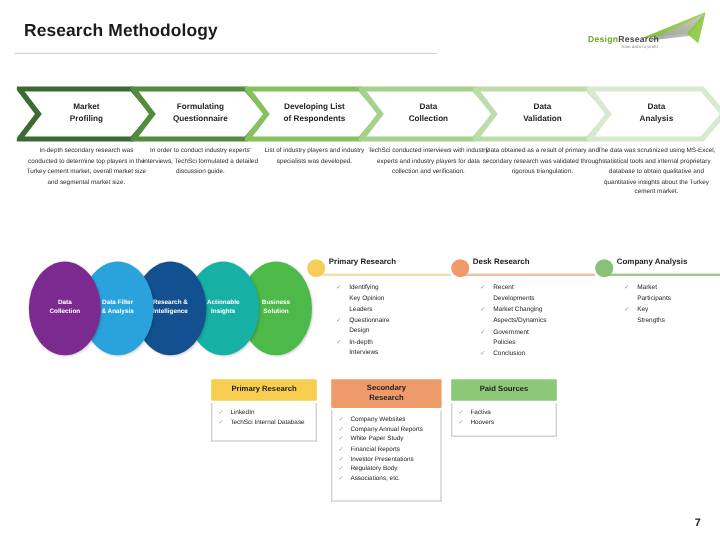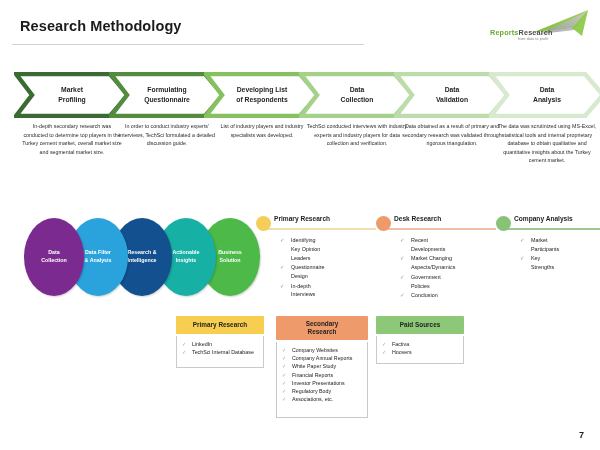--- a/index.html
+++ b/index.html
@@ -133,21 +133,21 @@
           </linearGradient>
           <linearGradient id="lg2" x1="0" y1="1" x2="1" y2="0">
             <stop offset="0%" stop-color="#9a9a9a"></stop>
             <stop offset="100%" stop-color="#cfcfcf"></stop>
           </linearGradient>
         </defs>
         <path d="M46 24 L100 2 L84 20 Z" fill="url(#lg1)"></path>
         <path d="M52 26 L100 3 L86 22 Z" fill="url(#lg2)" opacity="0.85"></path>
         <path d="M84 20 L100 2 L94 28 Z" fill="#8cc63f" opacity=".9"></path>
       </svg>
-      <div class="logo-text"><span class="logo-tech">Reports</span><span class="logo-research">Research</span></div>
+      <div class="logo-text"><span class="logo-tech">Design</span><span class="logo-research">Research</span></div>
       <div class="logo-tag">from data to profit</div>
     </div>
   </div>
 
   <div class="process">
       <div class="chev" style="left: 0px;">
         <svg viewBox="0 0 116 46">
           <path d="M2,2 L96,2 L114,23 L96,44 L2,44 L18,23 Z" fill="#ffffff" stroke="#3b6b32" stroke-width="4.5" stroke-linejoin="miter"></path>
         </svg>
         <div class="chev-label">

